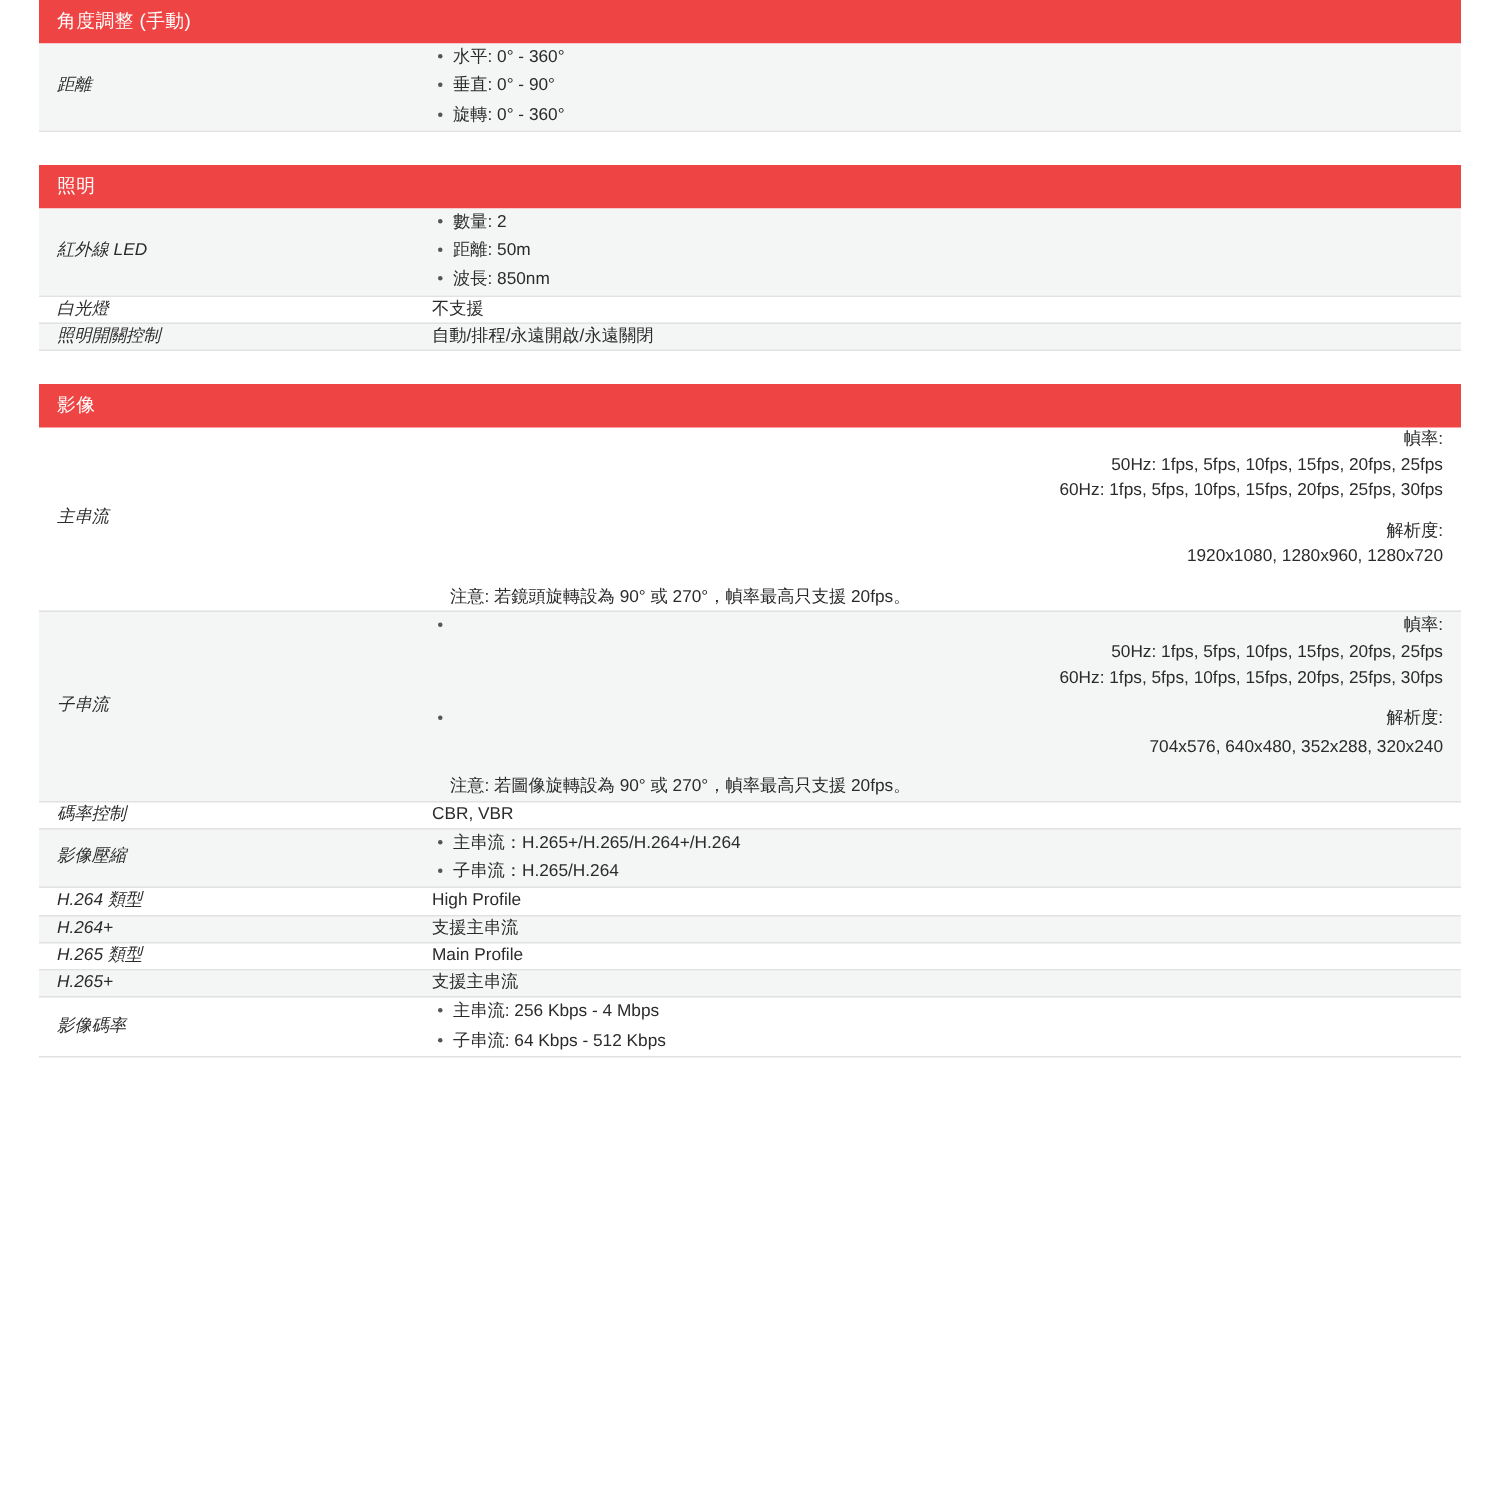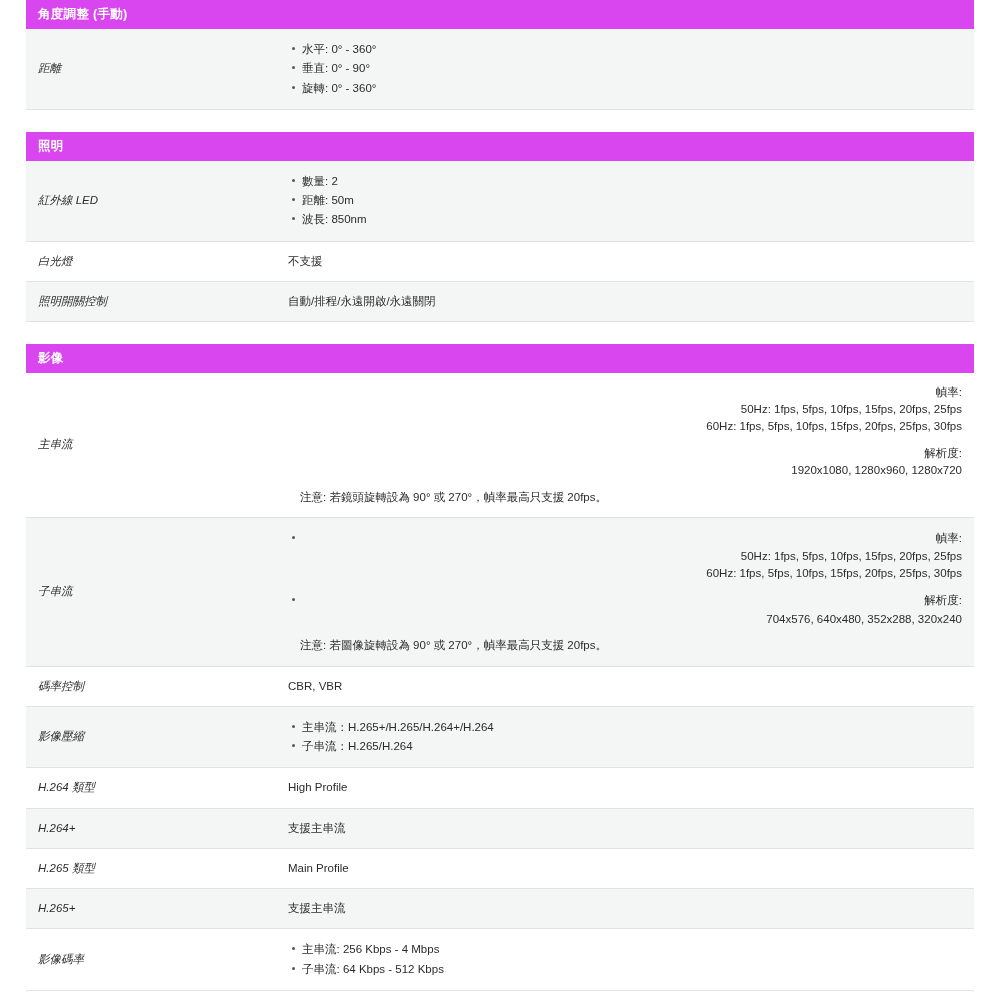--- a/index.html
+++ b/index.html
@@ -8,38 +8,38 @@
     padding: 0;
     width: 1000px;
     background: #ffffff;
     font-family: "Liberation Sans", sans-serif;
     color: #222222;
   }
   body { padding: 0 26px; }
 
   .spec-section { width: 948px; margin: 0 0 22px 0; }
   .section-header {
-    background: #d946ef;
+    background: #ef4444;
     color: #ffffff;
     font-size: 12.5px;
-    font-weight: bold;
+    font-weight: normal;
     padding: 8px 12px;
     letter-spacing: .3px;
     height: 29px;
     line-height: 13px;
   }
   .spec-table { width: 100%; border-collapse: collapse; }
   .spec-table tr { border-bottom: 1px solid #e2e2e2; }
   .spec-table tr:last-child { border-bottom: 1px solid #e2e2e2; }
   .spec-table tr.alt { background: #f4f5f5; }
   .spec-table td {
     vertical-align: middle;
     font-size: 11.5px;
     line-height: 1.5;
-    padding: 11px 12px;
+    padding: 0 12px;
   }
   td.k { width: 250px; color: #2b2b2b; font-style: italic; }
   td.v { color: #2b2b2b; }
 
   ul.bullets { margin: 0; padding: 0 0 0 14px; list-style: none; }
   ul.bullets li { position: relative; padding: 1px 0; }
   ul.bullets li:before {
     content: "";
     position: absolute;
     left: -10px;

